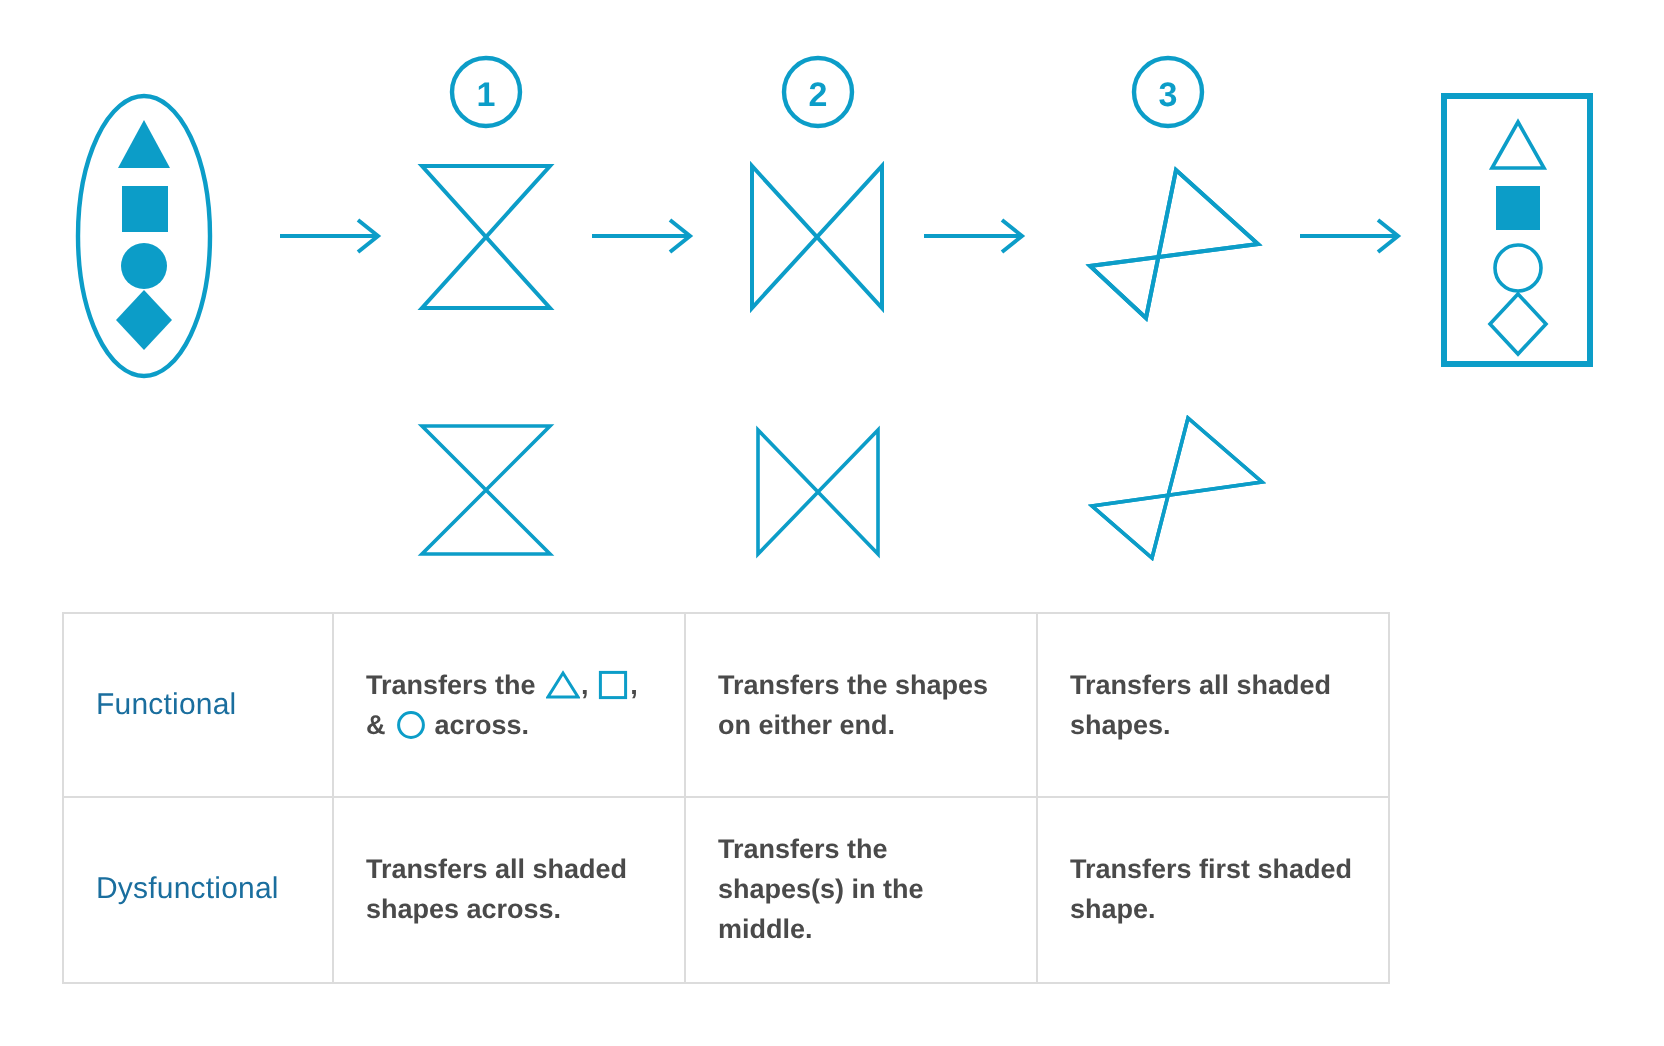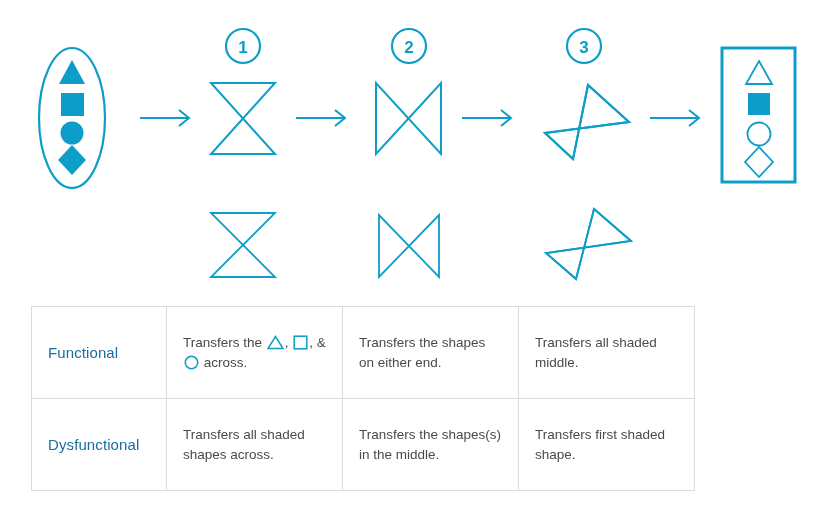--- a/index.html
+++ b/index.html
@@ -37,21 +37,21 @@
   }
   .matrix td {
     border: 1px solid #dcdcdc;
     vertical-align: middle;
     padding: 0;
   }
   .cell-inner {
     padding: 16px 14px 16px 16px;
   }
   .row-label-cell { width: 134px; }
-  .col-cell { width: 175px; }
+  .col-cell { width: 175px; font-weight: bold; }
   .row-label {
     color: #1a6e9e;
     font-size: 15px;
     line-height: 20px;
     letter-spacing: 0.1px;
   }
   .cell-text {
     color: #4a4a4a;
     font-size: 13.5px;
     line-height: 20px;
@@ -166,21 +166,21 @@
                   </svg></span><span> across.</span></span>
           </div>
         </td>
         <td class="col-cell">
           <div class="cell-inner">
             <span class="cell-text">Transfers the shapes on either end.</span>
           </div>
         </td>
         <td class="col-cell">
           <div class="cell-inner">
-            <span class="cell-text">Transfers all shaded middle.</span>
+            <span class="cell-text">Transfers all shaded shapes.</span>
           </div>
         </td>
       </tr>
       <tr>
         <td class="row-label-cell">
           <div class="cell-inner">
             <span class="row-label">Dysfunctional</span>
           </div>
         </td>
         <td class="col-cell">

